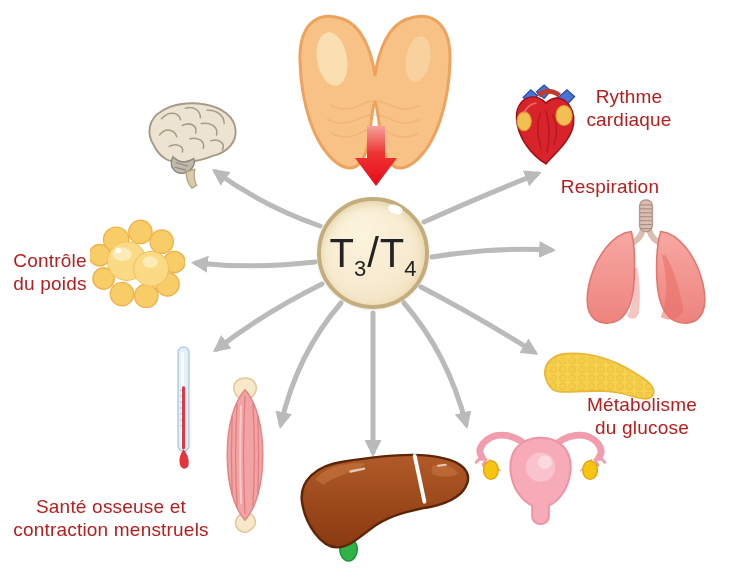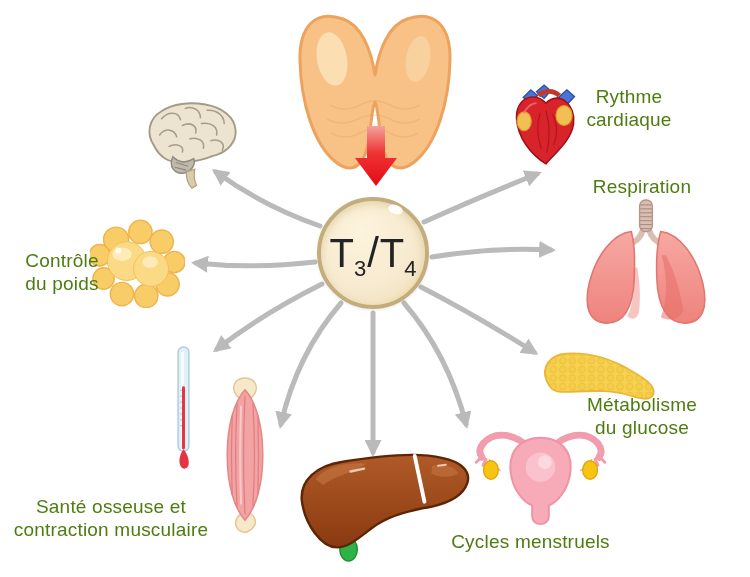--- a/index.html
+++ b/index.html
@@ -2,21 +2,21 @@
 <html><head>
 <meta charset="utf-8">
 <style>
   html,body{margin:0;padding:0;background:#fff;}
   #stage{
     position:relative;width:750px;height:577px;background:#ffffff;
     overflow:hidden;font-family:"Liberation Sans",sans-serif;
   }
   .abs{position:absolute;}
   .label{
-    position:absolute;font-size:19px;line-height:1.22;color:#4d7c0f;
+    position:absolute;font-size:19px;line-height:1.22;color:#b91c1c;
     text-align:center;white-space:pre-line;letter-spacing:.2px;z-index:5;
   }
   #arrows{position:absolute;left:0;top:0;z-index:1;}
   .icon{z-index:3;}
   
   #center-node{
     position:absolute;left:317px;top:197px;width:112px;height:112px;
     border-radius:50%;
     background:radial-gradient(circle at 38% 30%, #fcf4dc 0%, #f7ead0 55%, #efdeb5 100%);
     border:4px solid #c3ad7c;
@@ -242,22 +242,21 @@
     </g>
     <circle cx="38" cy="44" r="20" fill="#fada85" stroke="#f3bd59" stroke-width="1"></circle>
     <circle cx="63" cy="52" r="18" fill="#fada85" stroke="#f3bd59" stroke-width="1"></circle>
     <ellipse cx="33" cy="37" rx="10" ry="7" fill="#fdedc0" opacity=".9"></ellipse>
     <ellipse cx="62" cy="45" rx="8" ry="6" fill="#fdedc0" opacity=".85"></ellipse>
     <circle cx="29" cy="33" r="3" fill="#ffffff" opacity=".85"></circle>
   </svg>
 
   <div class="label" style="left:574px;top:85px;width:110px">Rythme
 cardiaque</div>
-  <div class="label" style="left:586px;top:175px;width:112px">Respiration</div>
+  <div class="label" style="left:554px;top:175px;width:112px">Respiration</div>
   <div class="label" style="left:568px;top:393px;width:148px">Métabolisme
 du glucose</div>
-  <div class="label" style="left:438px;top:530px;width:185px">Cycles menstruels</div>
   <div class="label" style="left:0px;top:495px;width:222px">Santé osseuse et
-contraction musculaire</div>
-  <div class="label" style="left:12px;top:249px;width:100px">Contrôle
+contraction menstruels</div>
+  <div class="label" style="left:0px;top:249px;width:100px">Contrôle
 du poids</div>
 
 </div>
 
 </body></html>

